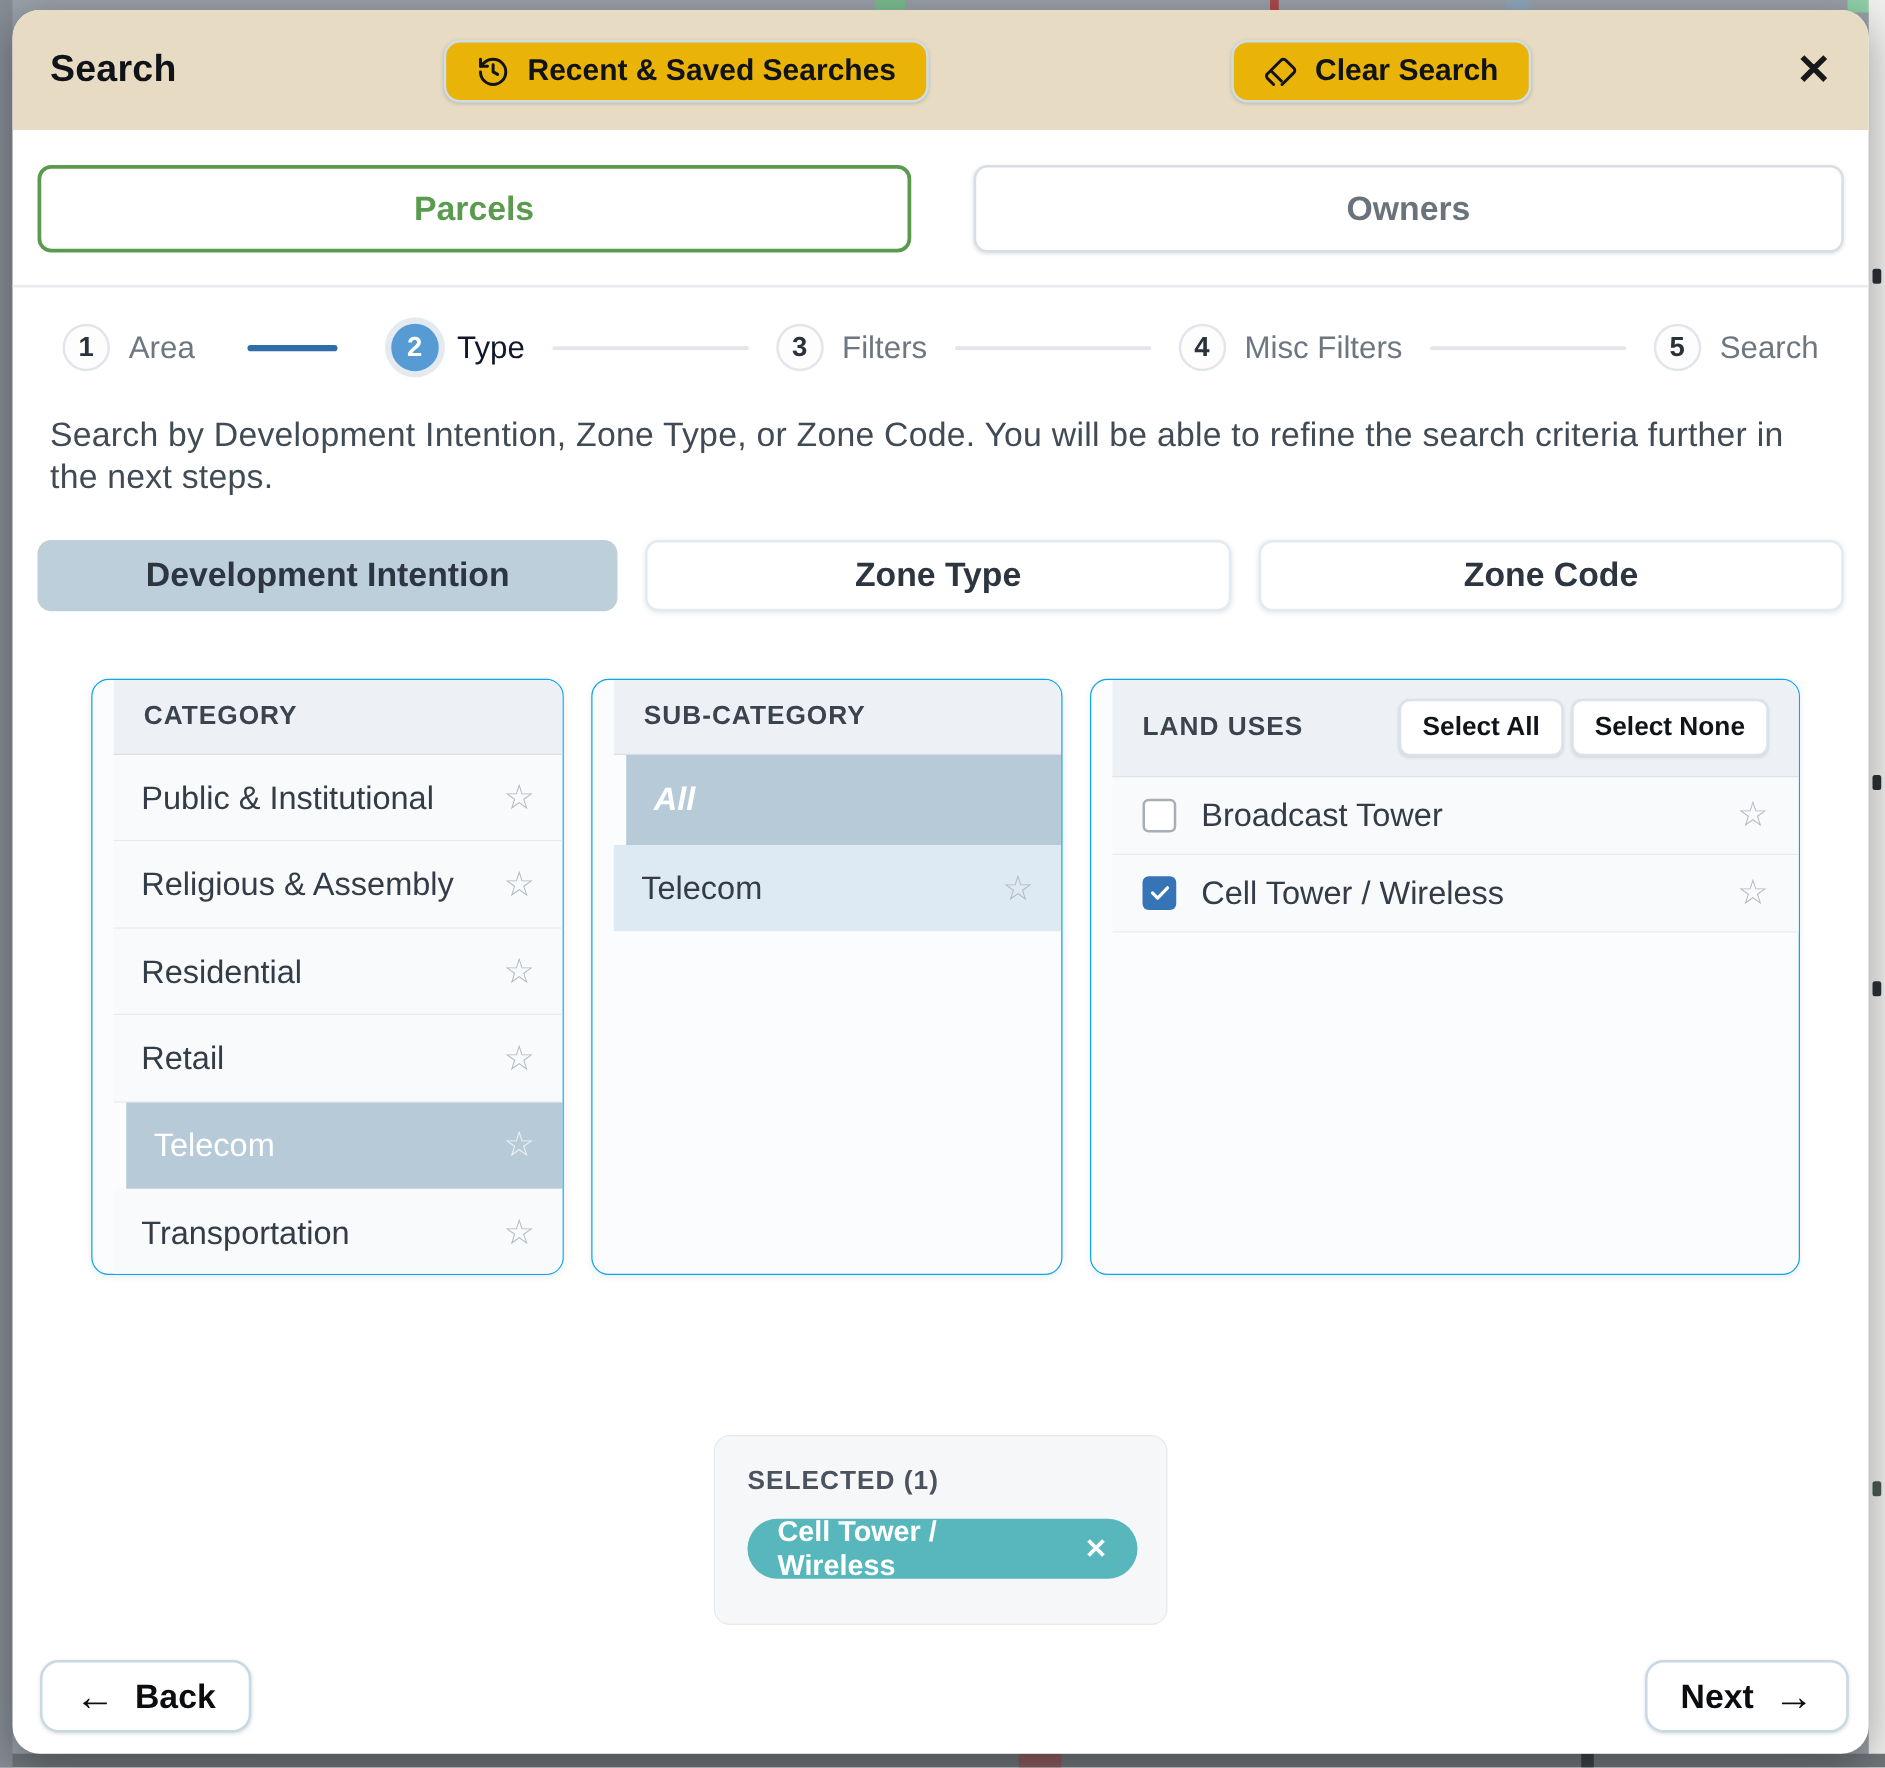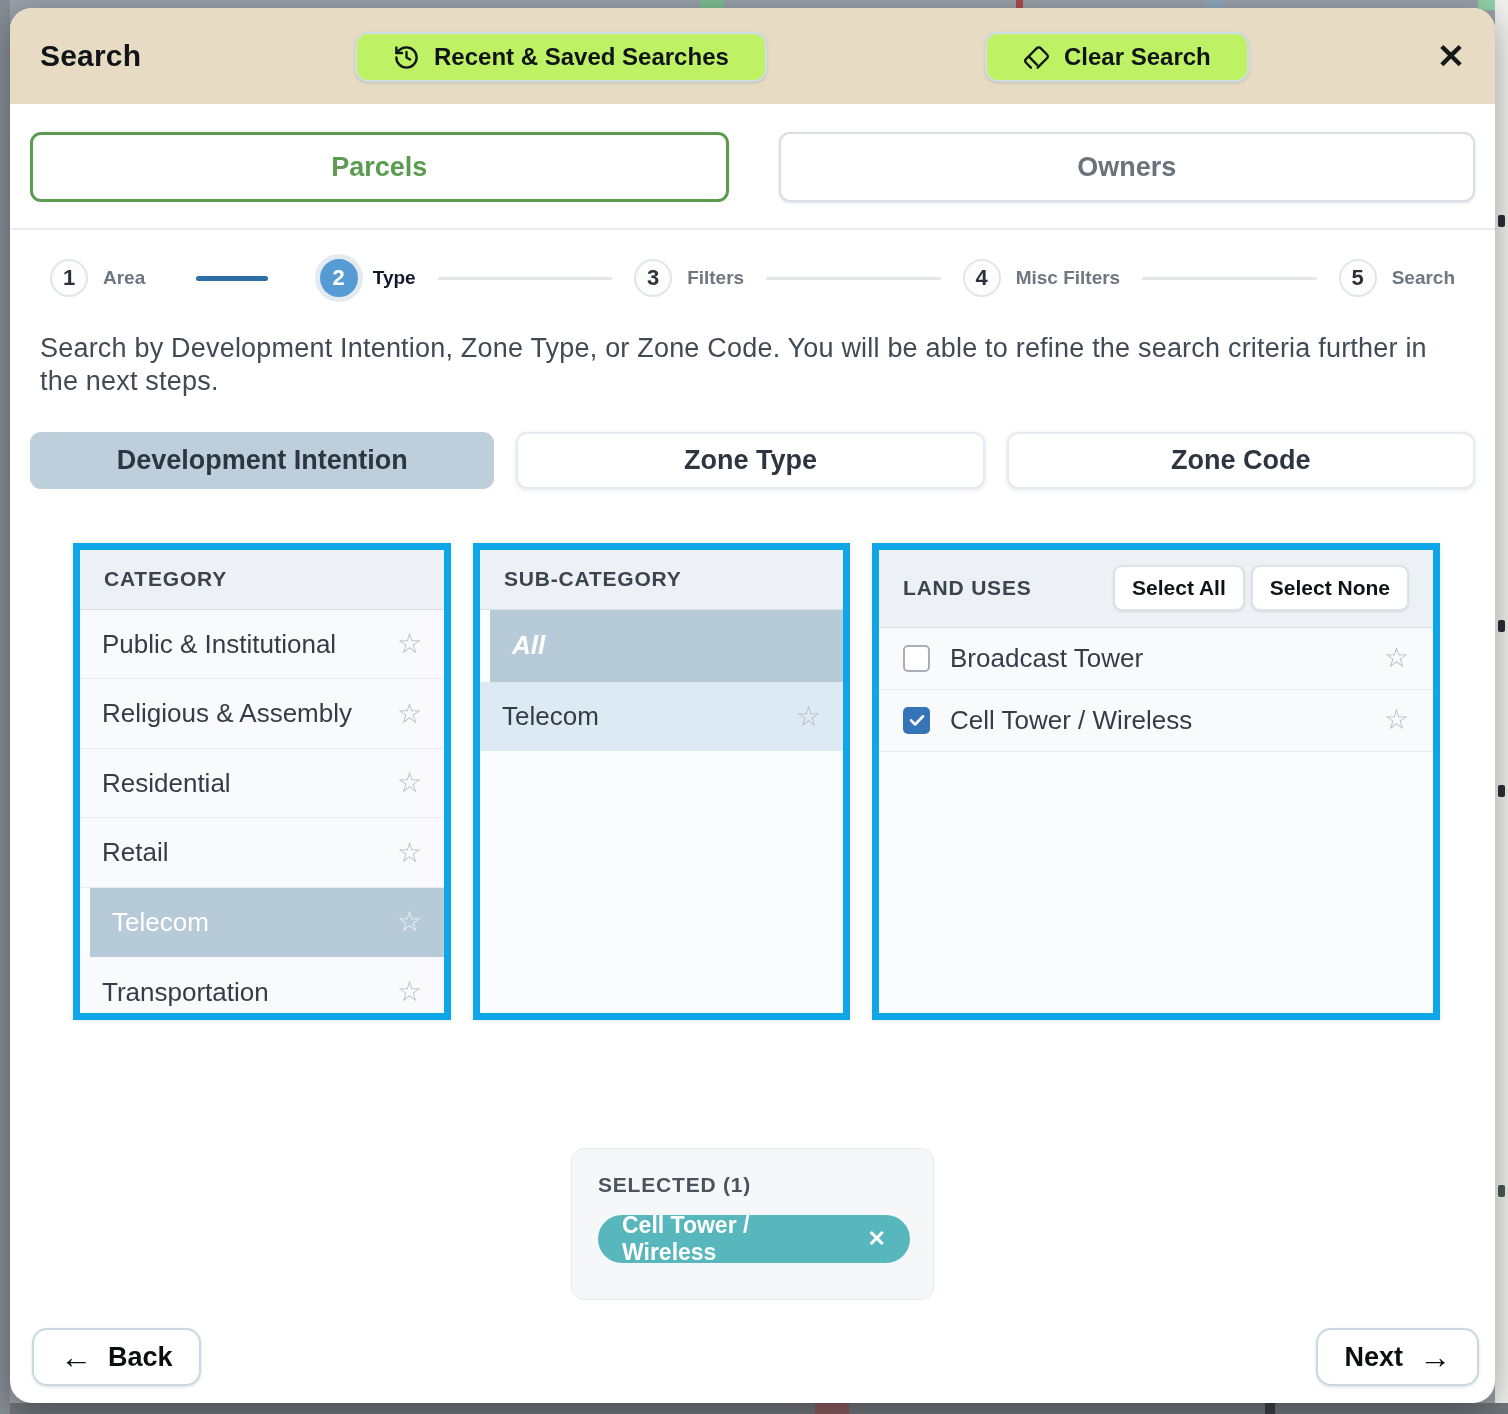--- a/index.html
+++ b/index.html
@@ -27,22 +27,22 @@
   }
 
   
   .dlg-header{
     position:relative; height:96px; background:#e7dcc3;
     display:flex; align-items:center; padding:0 30px;
   }
   .dlg-title{font-size:30px; font-weight:800; color:#101418; letter-spacing:.2px;}
   .hdr-btn{
     position:absolute; top:24px; height:50px; display:flex; align-items:center; gap:14px;
-    background:#bef264; border:2px solid #cfdde6; border-radius:13px;
-    padding:0 36px; font-size:24px; font-weight:800; color:#101418; cursor:pointer;
+    background:#eab308; border:2px solid #cfdde6; border-radius:13px;
+    padding:0 24px; font-size:24px; font-weight:800; color:#101418; cursor:pointer;
     box-shadow:0 1px 3px rgba(70,90,110,.25);
   }
   .hdr-btn svg{width:27px;height:27px;stroke:#101418;stroke-width:2.1;fill:none;stroke-linecap:round;stroke-linejoin:round;}
   .btn-recent{left:345px;}
   .btn-clear{left:975px;}
   .close-x{
     position:absolute; right:26px; top:30px; width:36px; height:36px;
     display:flex; align-items:center; justify-content:center;
     font-size:34px; font-weight:600; color:#16181a; cursor:pointer; line-height:1;
   }
@@ -62,21 +62,21 @@
   .step{display:flex; align-items:center; gap:15px; cursor:pointer;}
   .step-circle{
     width:38px; height:38px; border-radius:50%; background:#fdfdfd;
     border:2px solid #e2e6ea; display:flex; align-items:center; justify-content:center;
     font-size:22px; font-weight:700; color:#2a323b;
   }
   .step.active .step-circle{
     background:#579bd5; border-color:#579bd5; color:#ffffff;
     box-shadow:0 0 0 5px #e4eaef;
   }
-  .step-label{font-size:19px; font-weight:700; color:#6e7780;}
+  .step-label{font-size:25px; font-weight:400; color:#6e7780;}
   .step.active .step-label{color:#0f172a;}
   .connector{flex:1; height:3px; background:#e2e6ea; border-radius:3px; margin:0 22px;}
   .connector.done{background:#2e6da6; height:5px; max-width:72px; margin:0 auto;}
   .conn-wrap{flex:1; display:flex; align-items:center;}
 
   
   .description{
     padding:0 30px; margin-top:26px; font-size:27px; line-height:1.22;
     color:#414b55; max-width:1450px; letter-spacing:.2px;
   }
@@ -86,22 +86,22 @@
   .mode-btn{
     flex:1; height:57px; border-radius:11px; display:flex; align-items:center; justify-content:center;
     font-size:27px; font-weight:800; color:#2d3640; cursor:pointer;
   }
   .mode-btn.selected{background:#bccfda;}
   .mode-btn.plain{background:#fff; border:2px solid #e3eaf0; box-shadow:0 1px 4px rgba(70,90,110,.15);}
 
   
   .panels{display:flex; gap:22px; padding:0 55px 0 63px; margin-top:54px; align-items:flex-start;}
   .panel{
-    background:#fbfcfe; border:7px solid #0ea5e9; border-radius:0;
-    box-shadow:0 1px 5px rgba(70,90,110,.12); overflow:hidden;
+    background:#fbfcfe; border:1px solid #0ea5e9; border-radius:14px;
+    box-shadow:0 1px 5px rgba(70,90,110,.12); overflow:hidden;padding-left:17px;
   }
   .panel-cat{width:378px; height:477px;}
   .panel-sub{width:377px; height:477px;}
   .panel-lu{width:568px; height:477px;}
   .panel-head{
     background:#edf1f5; border-bottom:1px solid #d9dfe5;
     padding:0 24px; display:flex; align-items:center; height:60px;
     font-size:21px; font-weight:800; letter-spacing:.8px; color:#3a434e;
   }
   .panel-lu .panel-head{height:78px;}

